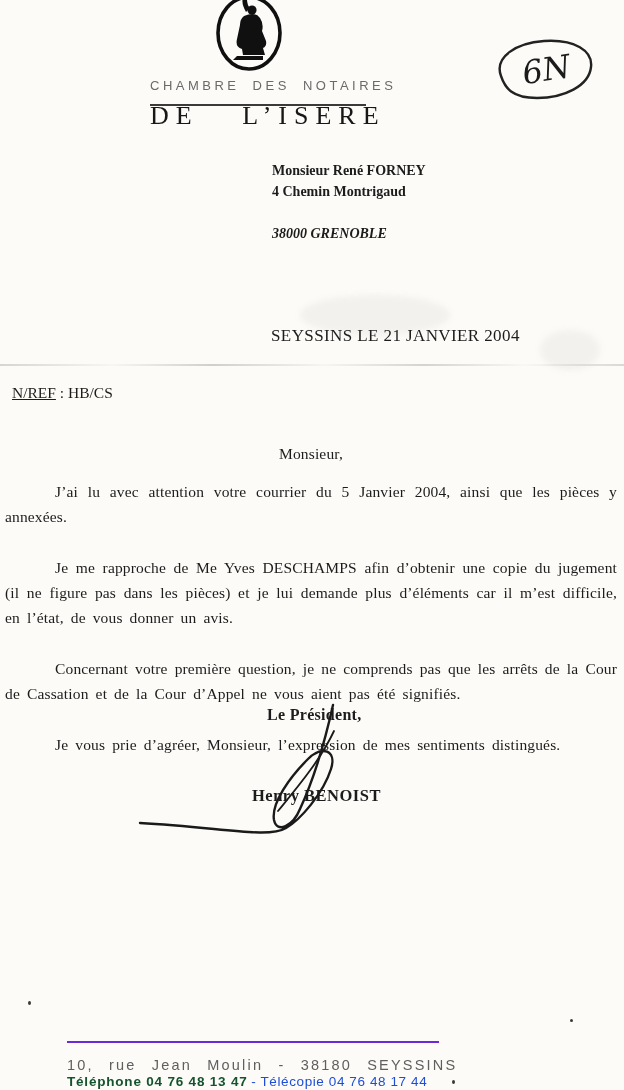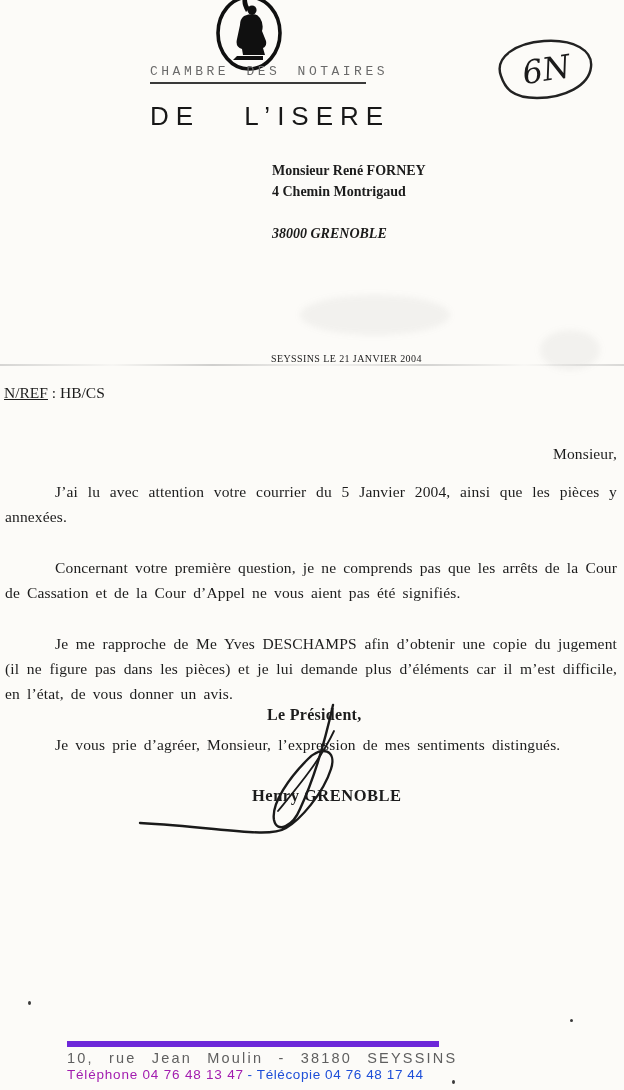--- a/index.html
+++ b/index.html
@@ -11,87 +11,87 @@
     margin: 0 auto;
     background: #fcfbf8;
     overflow: hidden;
     font-family: "Liberation Serif", serif;
     color: #1c1c1c;
   }
 
   
   .emblem { position: absolute; left: 214px; top: -6px; }
   .org-line1 {
-    position: absolute; left: 150px; top: 64px; width: 216px;
-    font-family: Liberation Mono, monospace;
+    position: absolute; left: 150px; top: 78px; width: 216px;
+    font-family: Liberation Sans, sans-serif;
     font-size: 13px; letter-spacing: 3.5px; word-spacing: 6px;
     color: #6a6a6a; white-space: nowrap;
-    border-bottom: 2px solid #3a3a3a; padding-bottom: 3px;
+    border-bottom: 2px solid #3a3a3a; padding-bottom: 11px;
   }
   .org-line2 {
     position: absolute; left: 150px; top: 101px;
-    font-family: Liberation Sans, sans-serif;
+    font-family: Liberation Serif, serif;
     font-size: 26px; letter-spacing: 7px; word-spacing: 30px;
     color: #171717; white-space: nowrap;
   }
 
   
   .stamp { position: absolute; left: 492px; top: 36px; width: 104px; height: 66px; }
 
   
   .recipient { position: absolute; left: 272px; top: 160px; font-weight: bold; font-size: 14px; line-height: 21px; }
   .recipient .city { margin-top: 21px; font-style: italic; }
 
   
-  .dateline { position: absolute; left: 271px; top: 353px; font-size: 10px; letter-spacing: 0.4px; white-space: nowrap; }
+  .dateline { position: absolute; left: 271px; top: 326px; font-size: 17px; letter-spacing: 0.4px; white-space: nowrap; }
 
   
   .scan-streak {
     position: absolute; left: 0; right: 0; top: 364px; height: 2px;
     background: linear-gradient(90deg,
       rgba(150,150,150,.38), rgba(200,200,200,.10) 18%,
       rgba(145,145,145,.42) 34%, rgba(200,200,200,.12) 52%,
       rgba(150,150,150,.40) 68%, rgba(205,205,205,.08) 84%,
       rgba(150,150,150,.35));
   }
   .smudge { position: absolute; background: rgba(120,120,120,.07); border-radius: 50%; filter: blur(3px); }
 
   
-  .reference { position: absolute; left: 4px; top: 384px; font-size: 15.5px; }
+  .reference { position: absolute; left: 12px; top: 384px; font-size: 15.5px; }
   .reference .ref-label { text-decoration: underline; }
 
   
   .letter-body {
     position: absolute; left: 5px; right: 7px; top: 441px;
     font-size: 15.5px; line-height: 25px;
     text-align: justify; word-spacing: 3px; letter-spacing: 0.15px;
   }
-  .letter-body .salutation { margin-bottom: 13px; text-align: right; }
+  .letter-body .salutation { margin-bottom: 13px; text-align: center; }
   .letter-body p { text-indent: 50px; margin-bottom: 26px; }
 
   
   .closing-title { position: absolute; left: 267px; top: 706px; font-weight: bold; font-size: 16px; letter-spacing: 0.3px; }
   .signature { position: absolute; left: 128px; top: 693px; }
   .signer-name { position: absolute; left: 252px; top: 786px; font-weight: bold; font-size: 16.5px; letter-spacing: 0.5px; }
 
   
   .speck { position: absolute; background: #3a3a3a; border-radius: 50%; }
 
   
   .footer {
     position: absolute; left: 67px; top: 1041px; width: 372px;
-    border-top: 6px solid #6d28d9; padding-top: 3px;
+    border-top: 2px solid #6d28d9; padding-top: 14px;
     font-family: "Liberation Sans", sans-serif;
   }
   .footer-address {
     font-size: 14.5px; color: #5f5f5f;
     letter-spacing: 2.2px; word-spacing: 9px; white-space: nowrap;
   }
   .footer-phones { margin-top: 1px; font-size: 13.5px; white-space: nowrap; }
-  .footer-phone { font-weight: normal; color: #a21caf; letter-spacing: 0.8px; }
+  .footer-phone { font-weight: bold; color: #14532d; letter-spacing: 0.8px; }
   .footer-fax { color: #1d4ed8; letter-spacing: 0.6px; }
 </style>
 </head>
 <body>
 
 <div class="page">
 
   <div class="emblem">
     <svg width="70" height="80" viewBox="0 0 70 80">
       <ellipse cx="35" cy="39" rx="31" ry="36" fill="none" stroke="#101010" stroke-width="3.6"></ellipse>
@@ -124,35 +124,35 @@
   <div class="smudge" style="left:300px; top:295px; width:150px; height:40px;"></div>
   <div class="smudge" style="left:540px; top:330px; width:60px; height:40px;"></div>
 
   <div class="reference">
     <span class="ref-label">N/REF</span><span> : HB/CS</span>
   </div>
 
   <div class="letter-body">
     <div class="salutation">Monsieur,</div>
     <p>J’ai lu avec attention votre courrier du 5 Janvier 2004, ainsi que les pièces y annexées.</p>
+    <p>Je me rapproche de Me Yves DESCHAMPS afin d’obtenir une copie du jugement (il ne figure pas dans les pièces) et je lui demande plus d’éléments car il m’est difficile, en l’état, de vous donner un avis.</p>
     <p>Concernant votre première question, je ne comprends pas que les arrêts de la Cour de Cassation et de la Cour d’Appel ne vous aient pas été signifiés.</p>
-    <p>Je me rapproche de Me Yves DESCHAMPS afin d’obtenir une copie du jugement (il ne figure pas dans les pièces) et je lui demande plus d’éléments car il m’est difficile, en l’état, de vous donner un avis.</p>
     <p>Je vous prie d’agréer, Monsieur, l’expression de mes sentiments distingués.</p>
   </div>
 
   <div class="closing-title">Le Président,</div>
 
   <div class="signature">
     <svg width="262" height="152" viewBox="0 0 262 152">
       <path d="M205 12 C197 48 185 88 172 116 C165 133 149 141 146 127 C143 110 162 84 180 66 C194 52 209 57 203 76 C195 101 172 127 158 135 C140 146 92 134 12 130" fill="none" stroke="#1a1a1a" stroke-width="2.4" stroke-linecap="round"></path>
       <path d="M150 118 C168 96 192 68 206 38" fill="none" stroke="#1a1a1a" stroke-width="1.8" stroke-linecap="round"></path>
     </svg>
   </div>
 
-  <div class="signer-name">Henry GRENOBLE</div>
+  <div class="signer-name">Henry BENOIST</div>
 
   <div class="speck" style="left:28px; top:1001px; width:3px; height:4px;"></div>
   <div class="speck" style="left:570px; top:1019px; width:3px; height:3px;"></div>
   <div class="speck" style="left:452px; top:1080px; width:3px; height:4px;"></div>
 
   <div class="footer">
     <div class="footer-address">10, rue Jean Moulin - 38180 SEYSSINS</div>
     <div class="footer-phones">
       <span class="footer-phone">Téléphone 04 76 48 13 47</span>
       <span class="footer-fax">- Télécopie 04 76 48 17 44</span>

